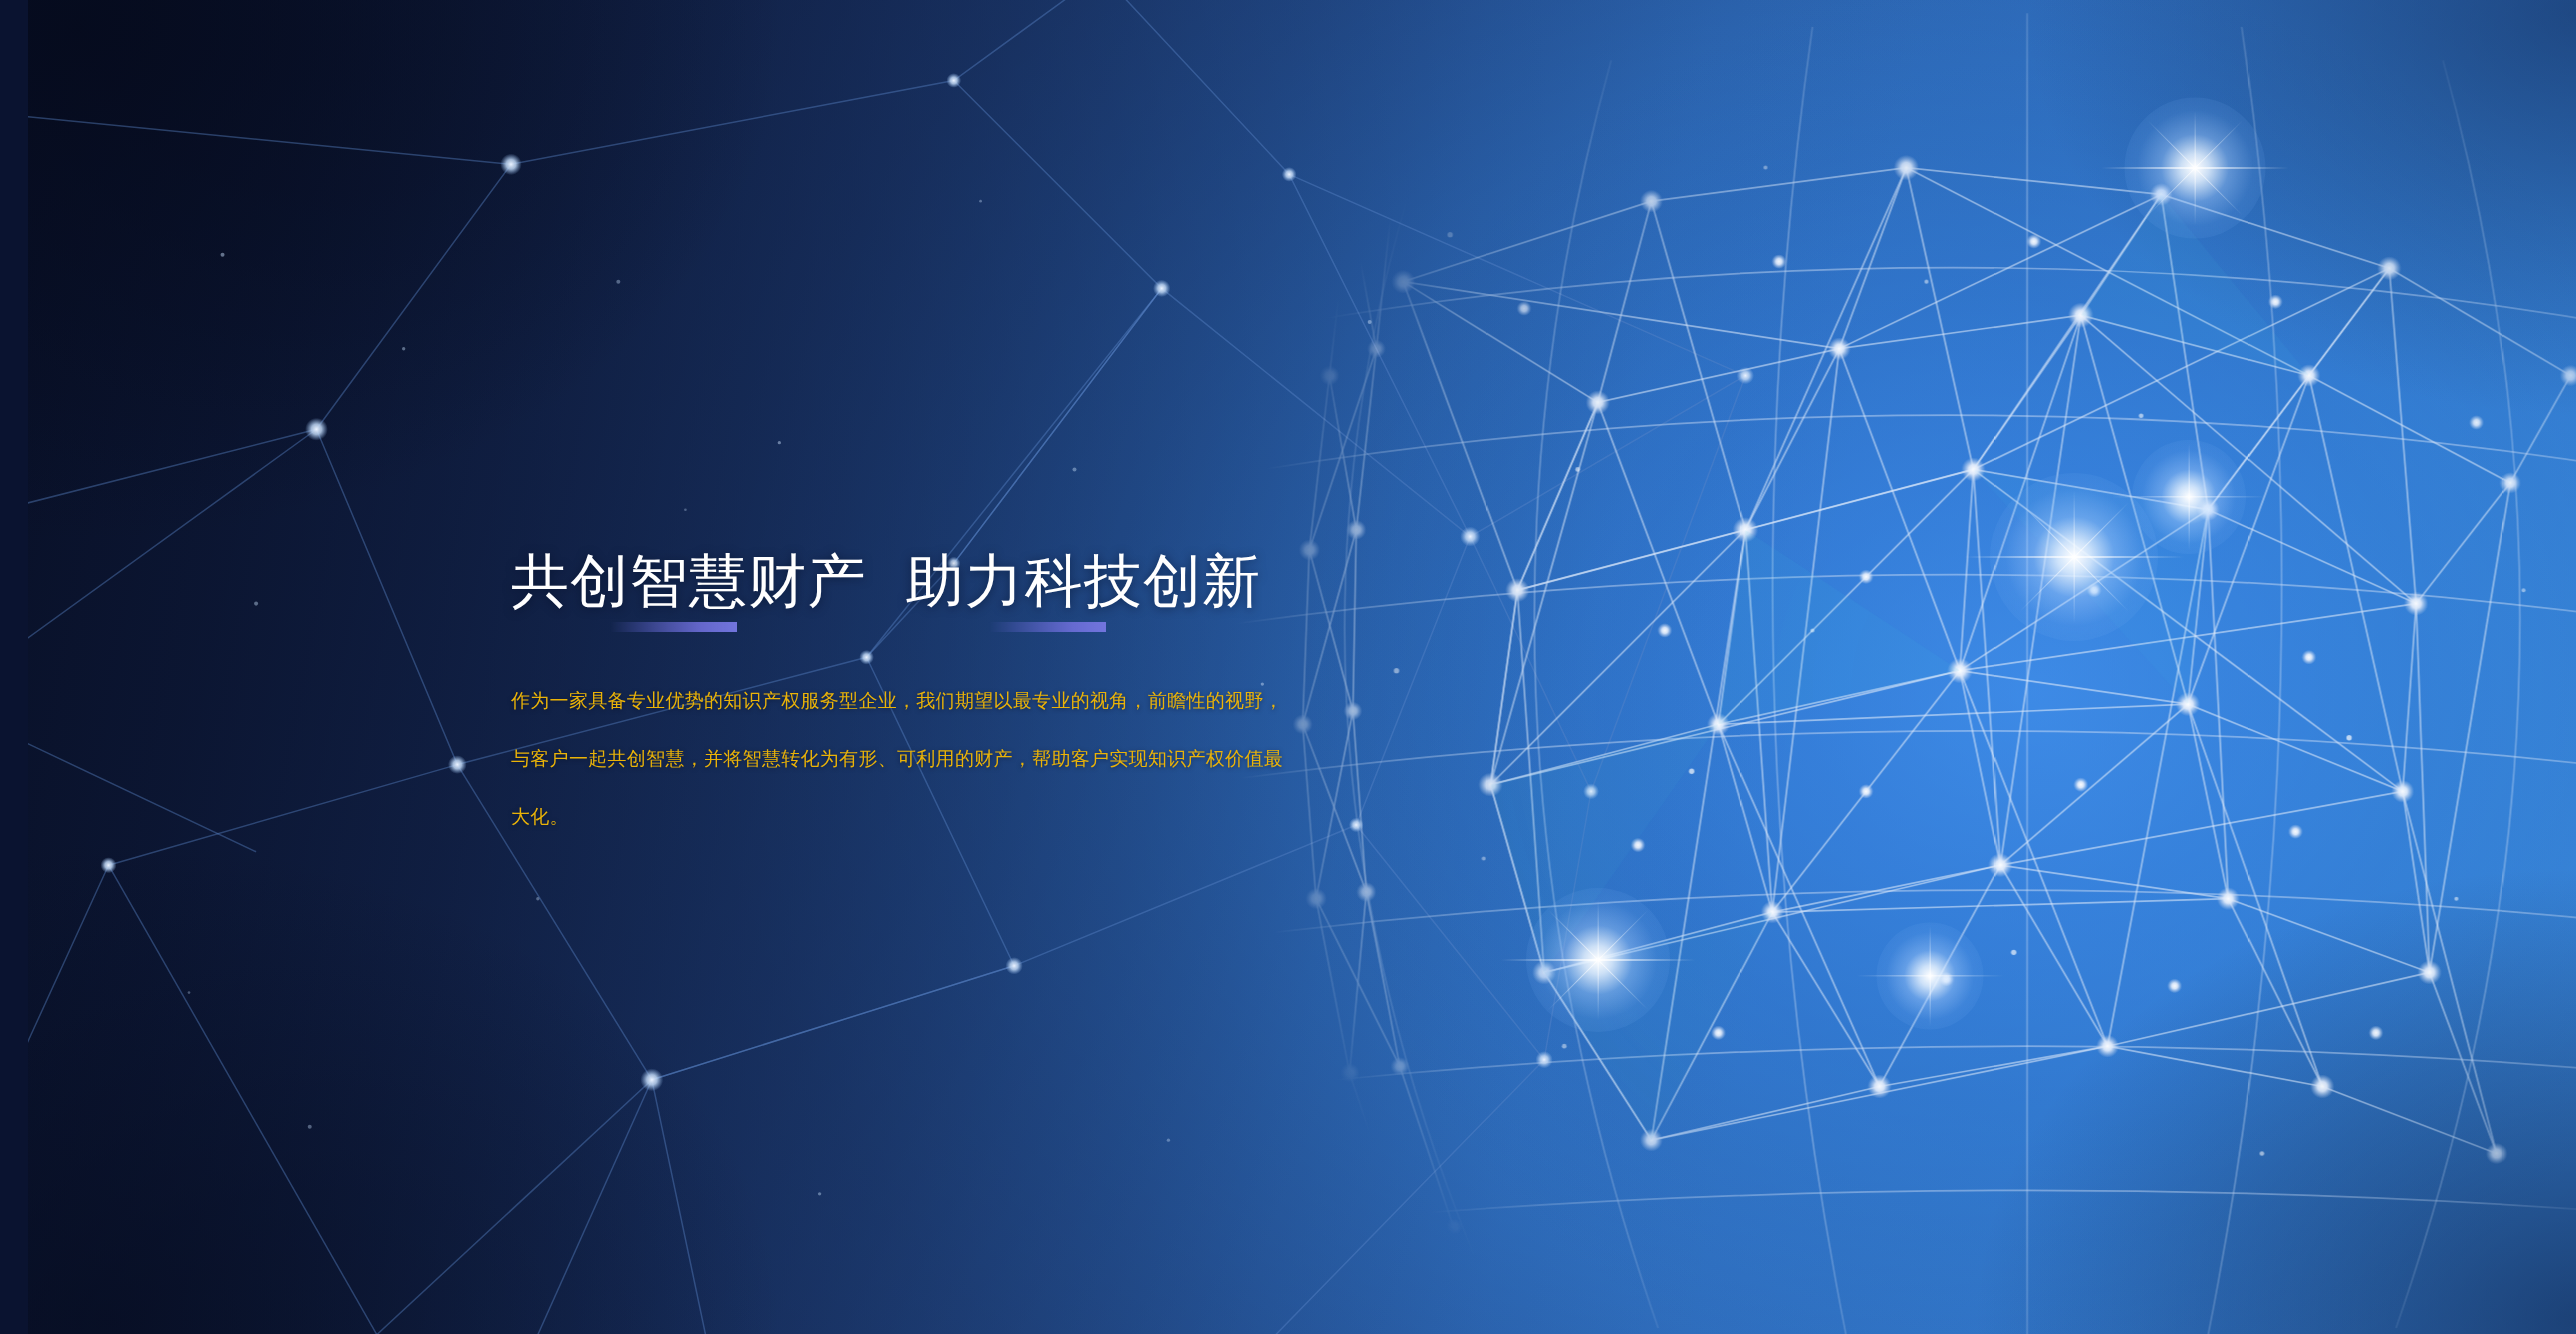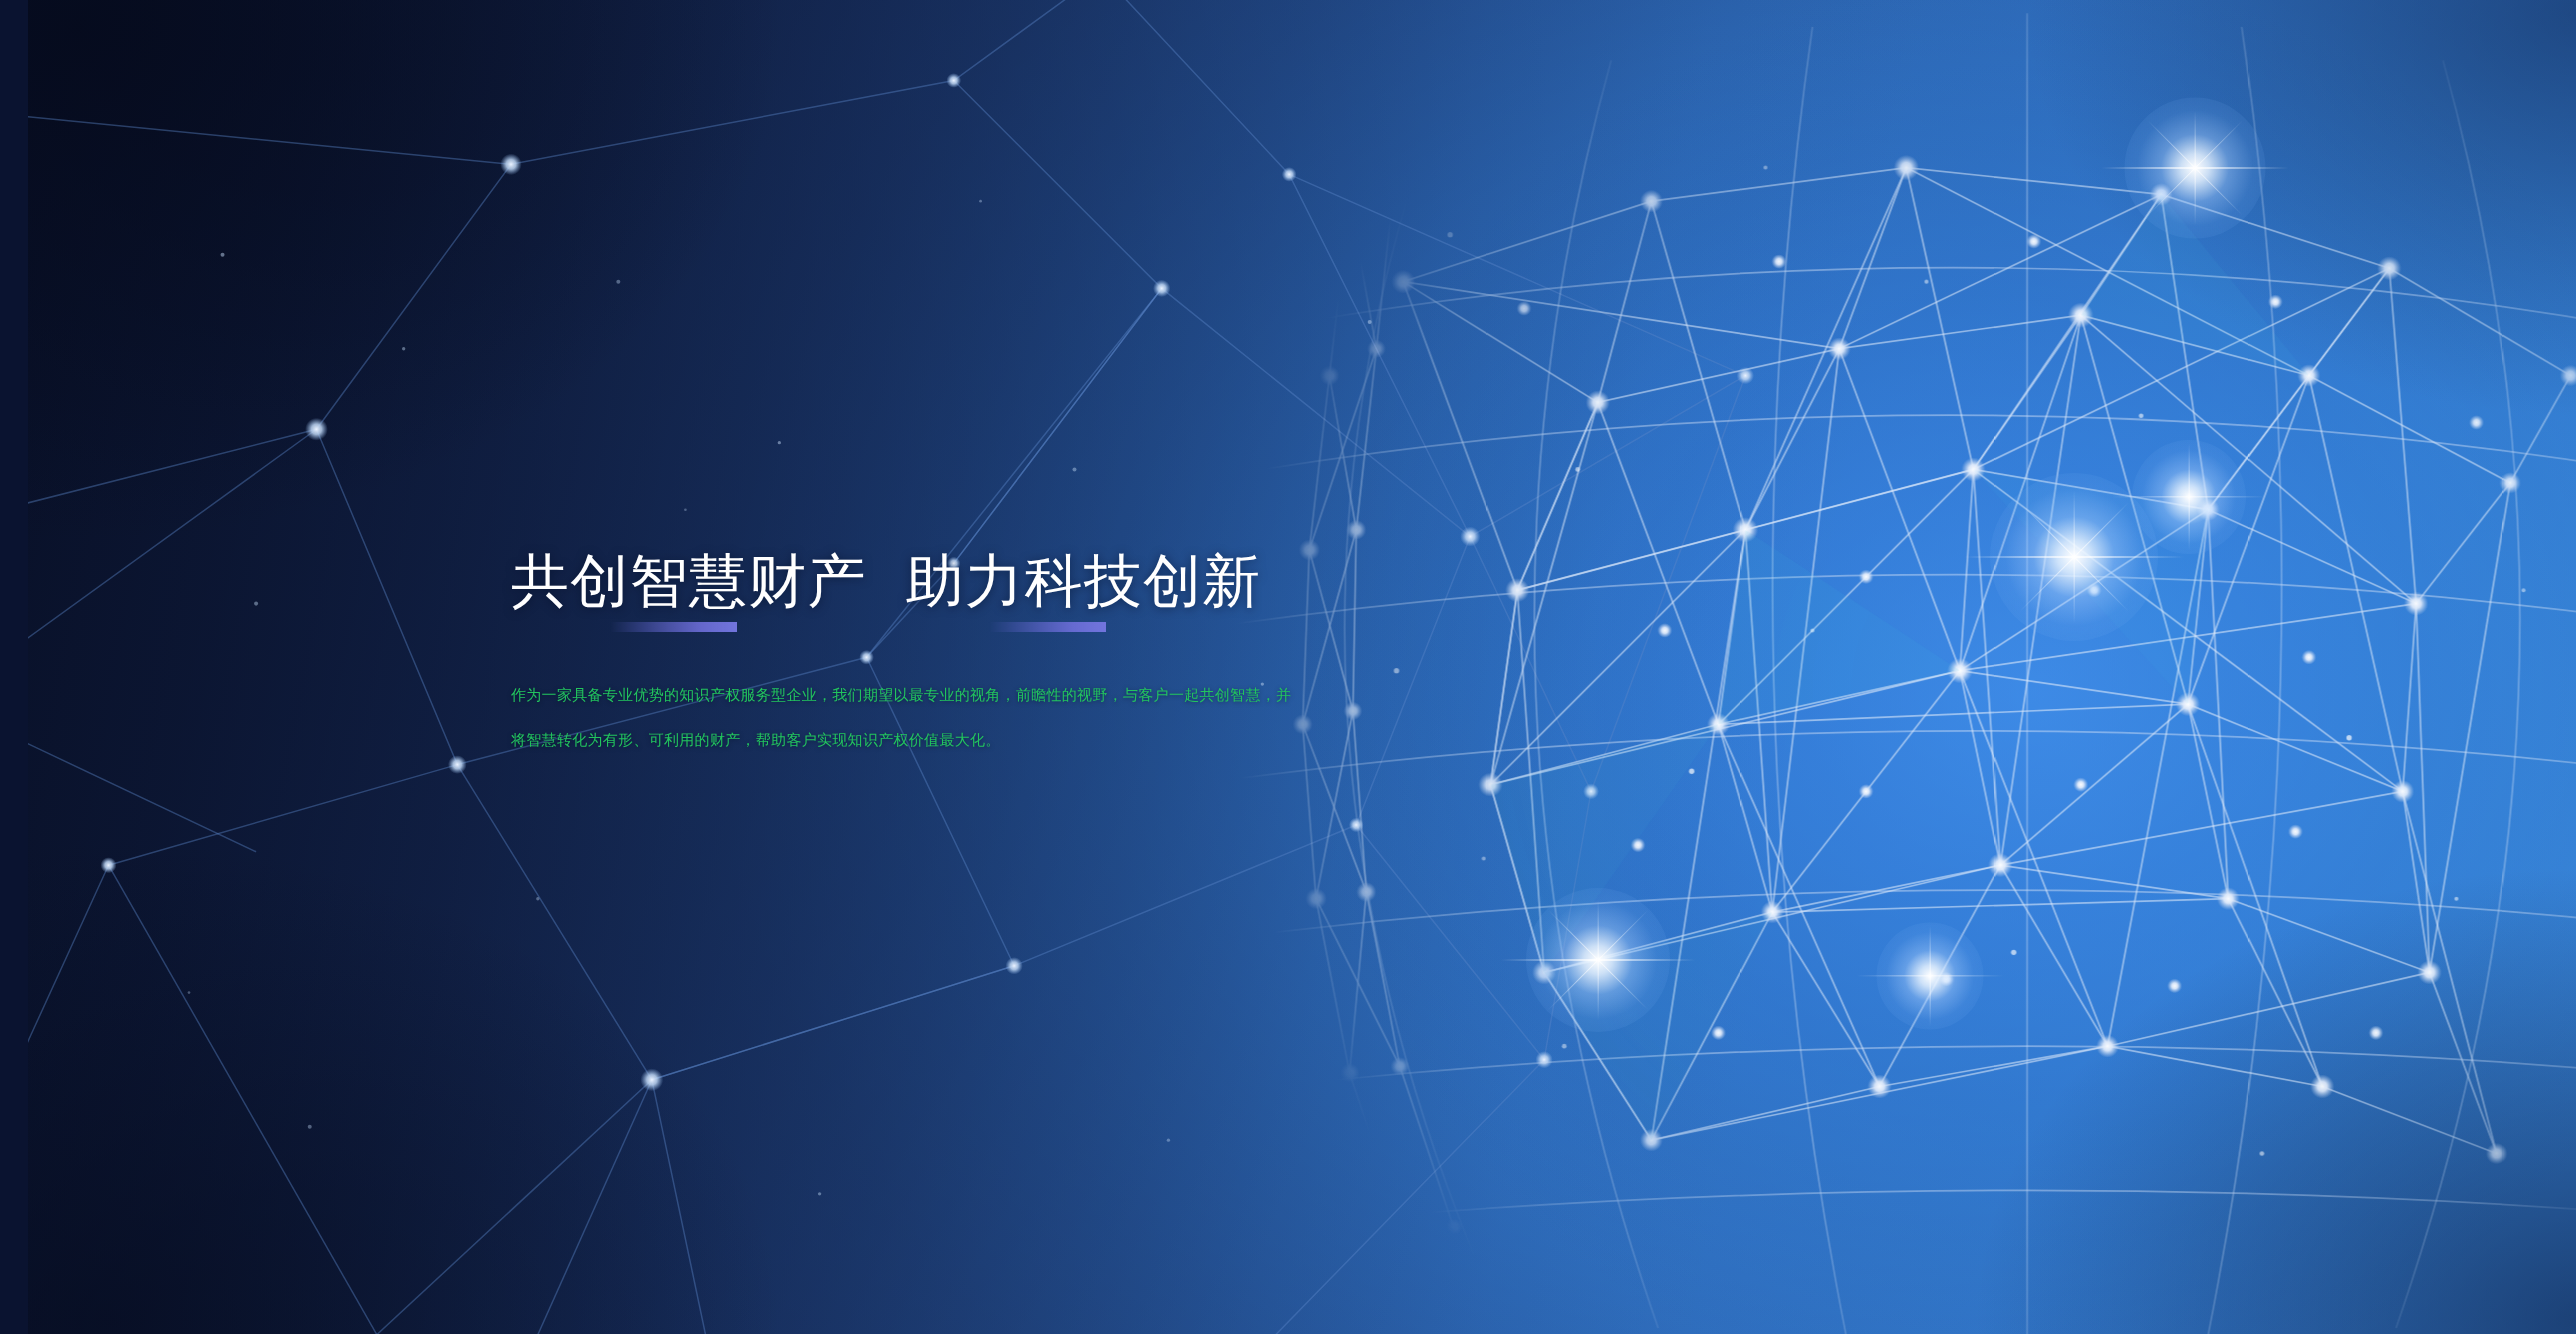--- a/index.html
+++ b/index.html
@@ -97,23 +97,23 @@
       rgba(96,100,205,0.30) 20%,
       rgba(104,106,212,0.62) 45%,
       rgba(112,112,220,0.88) 72%,
       #7275dd 100%);
   }
   .accent-bar.one  { left: 99px; width: 127px; }
   .accent-bar.two  { left: 478px; width: 117px; }
 
   .paragraph {
     margin-top: 35px;
-    color: #22c55e;
-    font-size: 15px;
-    line-height: 45px;
+    color: #eab308;
+    font-size: 19px;
+    line-height: 58px;
     letter-spacing: 0.3px;
     width: 785px;
     text-shadow: 0 0.7px 4px rgba(4,12,34,0.5);
   }
 
   
   .flare { position: absolute; pointer-events: none; }
   .flare .core {
     position: absolute; left: 50%; top: 50%;
     transform: translate(-50%,-50%);

